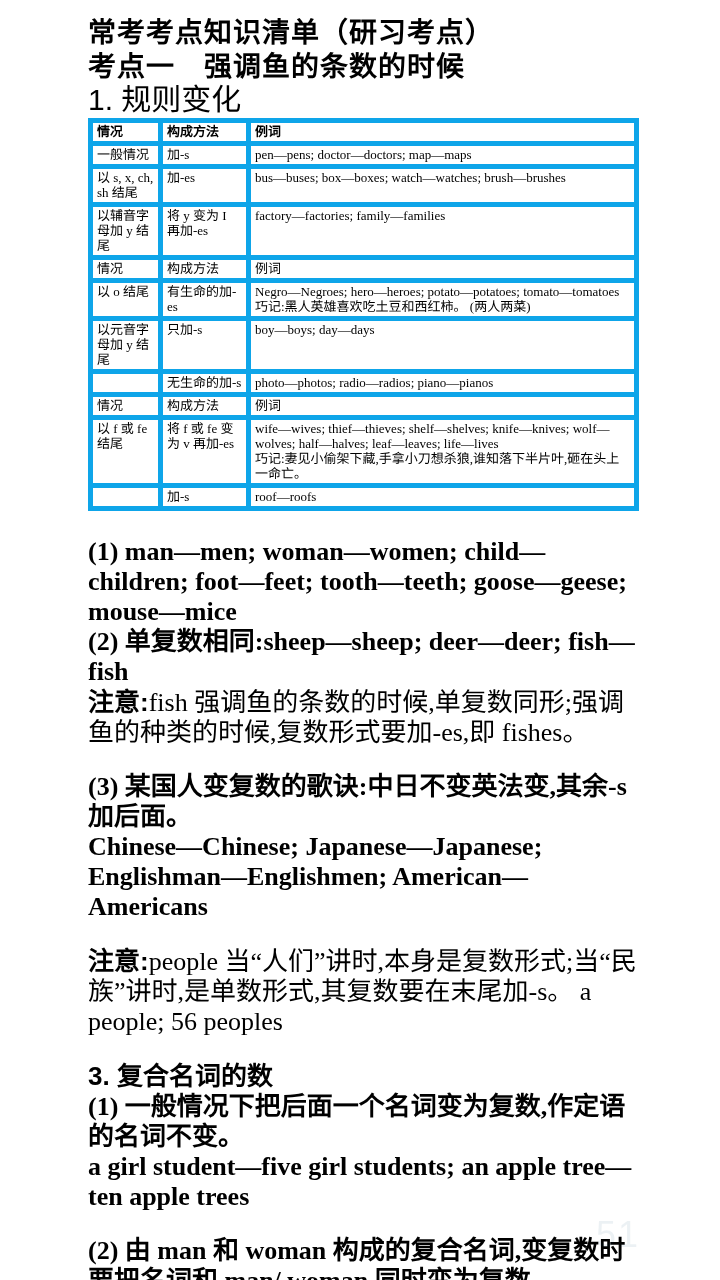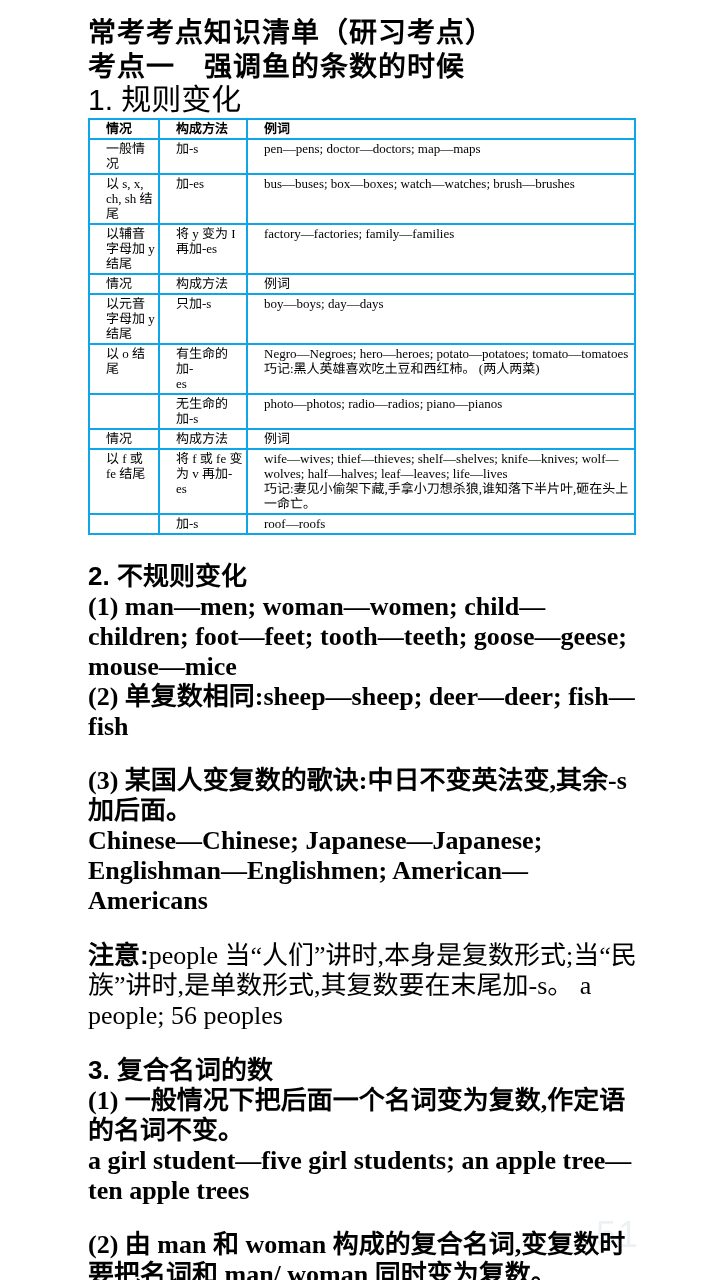--- a/index.html
+++ b/index.html
@@ -35,22 +35,22 @@
     border-collapse: collapse;
     table-layout: fixed;
     width: 546px;
     margin-top: 3px;
     border: 2px solid #000;
     font-family: "Liberation Serif", "DejaVu Serif", serif;
     font-size: 13px;
     line-height: 15px;
   }
   table.rules-table td {
-    border: 2px solid #0ea5e9;
-    padding: 1px 3px 2px 16px;
+    border: 5px solid #0ea5e9;
+    padding: 1px 3px 2px 4px;
     vertical-align: top;
     white-space: pre-wrap;
     overflow: hidden;
   }
   table.rules-table tr.header td {
     font-weight: 700;
     font-family: "Liberation Sans", "DejaVu Sans", sans-serif;
   }
   table.rules-table tr.subheader td {
     font-weight: 400;
@@ -132,30 +132,30 @@
           <td class="col1 c1">将 y 变为 I
 再加-es</td>
           <td class="col2 c2">factory—factories; family—families</td>
         </tr>
         <tr class="subheader">
           <td class="col0 c0">情况</td>
           <td class="col1 c1">构成方法</td>
           <td class="col2 c2">例词</td>
         </tr>
         <tr class="row">
+          <td class="col0 c0">以 o 结尾</td>
+          <td class="col1 c1">有生命的加-
+es</td>
+          <td class="col2 c2">Negro—Negroes; hero—heroes; potato—potatoes; tomato—tomatoes巧记:黑人英雄喜欢吃土豆和西红柿。 (两人两菜)</td>
+        </tr>
+        <tr class="row">
           <td class="col0 c0">以元音字母加 y 结尾
 </td>
           <td class="col1 c1">只加-s</td>
           <td class="col2 c2">boy—boys; day—days</td>
-        </tr>
-        <tr class="row">
-          <td class="col0 c0">以 o 结尾</td>
-          <td class="col1 c1">有生命的加-
-es</td>
-          <td class="col2 c2">Negro—Negroes; hero—heroes; potato—potatoes; tomato—tomatoes巧记:黑人英雄喜欢吃土豆和西红柿。 (两人两菜)</td>
         </tr>
         <tr class="row">
           <td class="col0 c0"></td>
           <td class="col1 c1">无生命的加-s</td>
           <td class="col2 c2">photo—photos; radio—radios; piano—pianos</td>
         </tr>
         <tr class="subheader">
           <td class="col0 c0">情况</td>
           <td class="col1 c1">构成方法</td>
           <td class="col2 c2">例词</td>
@@ -169,23 +169,23 @@
         </tr>
         <tr class="row">
           <td class="col0 c0"></td>
           <td class="col1 c1">加-s</td>
           <td class="col2 c2">roof—roofs</td>
         </tr>
       </tbody>
   </table>
 
   <div class="sections">
-      <div class="heading">2. 不规则变化</div>
       <div class="body">(1) man—men; woman—women; child—children; foot—feet; tooth—teeth; goose—geese; mouse—mice</div>
       <div class="body">(2) 单复数相同:sheep—sheep; deer—deer; fish—fish</div>
+      <div class="note"><b>注意:</b>fish 强调鱼的条数的时候,单复数同形;强调鱼的种类的时候,复数形式要加-es,即 fishes。</div>
       <div class="spacer"></div>
       <div class="body">(3) 某国人变复数的歌诀:中日不变英法变,其余-s 加后面。</div>
       <div class="body">Chinese—Chinese; Japanese—Japanese; Englishman—Englishmen; American—Americans</div>
       <div class="spacer"></div>
       <div class="note"><b>注意:</b>people 当“人们”讲时,本身是复数形式;当“民族”讲时,是单数形式,其复数要在末尾加-s。 a people; 56 peoples</div>
       <div class="spacer"></div>
       <div class="heading">3. 复合名词的数</div>
       <div class="body">(1) 一般情况下把后面一个名词变为复数,作定语的名词不变。</div>
       <div class="body">a girl student—five girl students; an apple tree—ten apple trees</div>
       <div class="spacer"></div>

